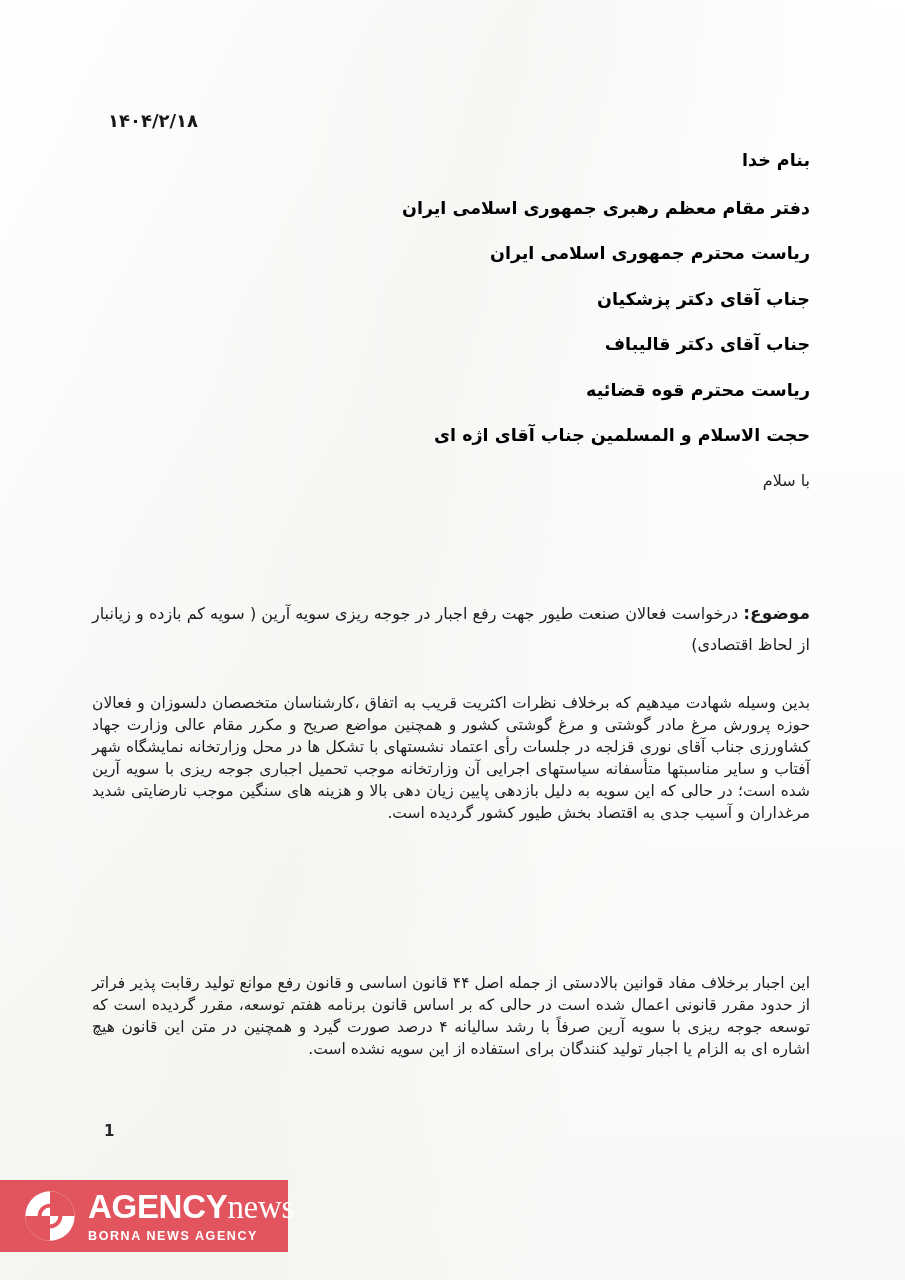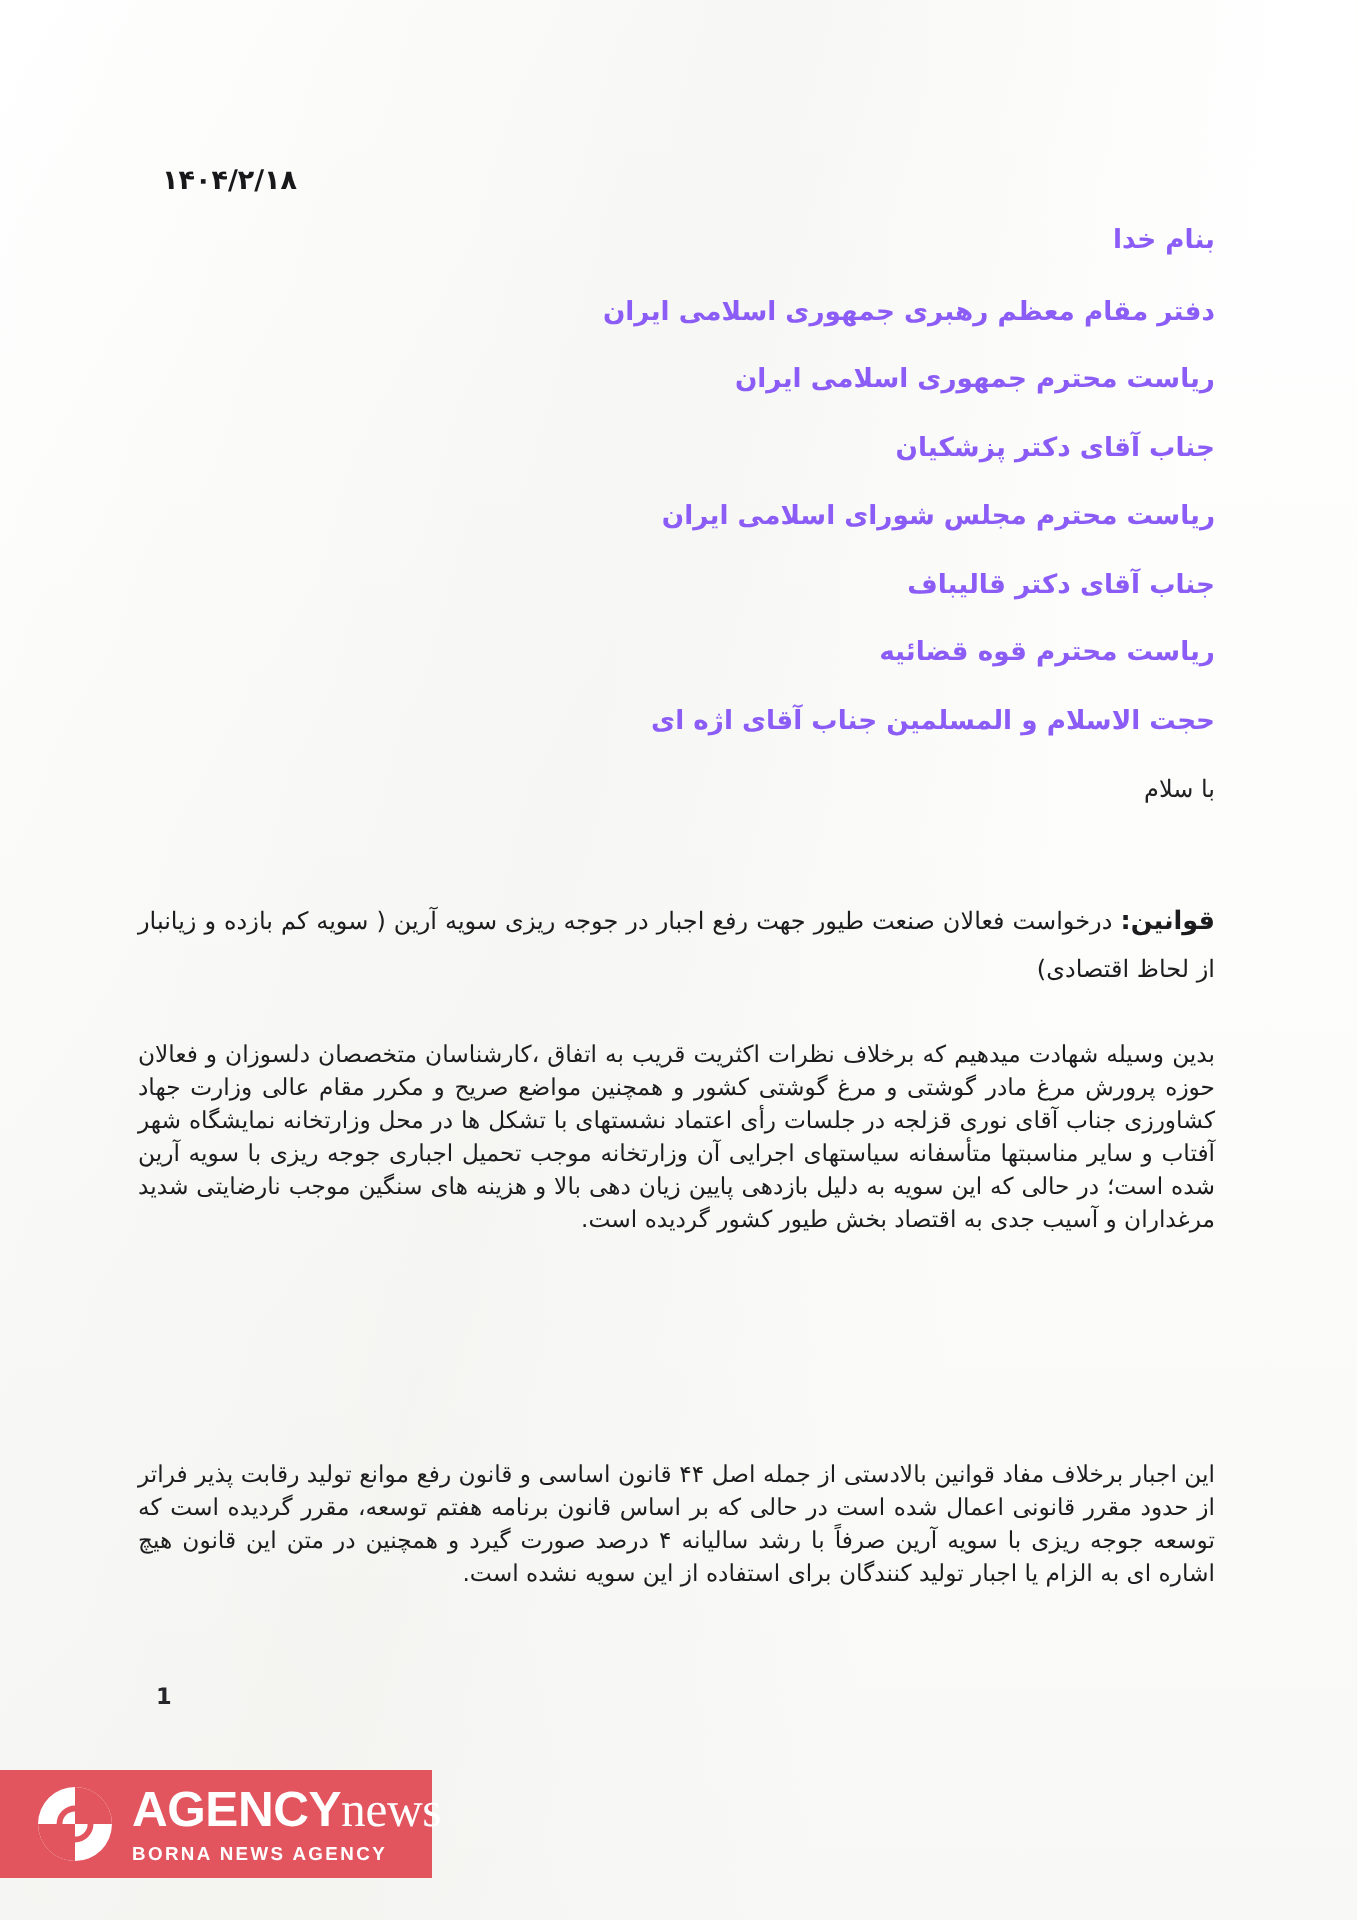--- a/index.html
+++ b/index.html
@@ -47,21 +47,21 @@
   .headings {
     position: absolute;
     top: 152px;
     right: 95px;
     width: 715px;
     text-align: right;
   }
   .heading-line {
     font-size: 17.5px;
     font-weight: 700;
-    color: #8b5cf6;
+    color: #000000;
     line-height: 1;
     margin-bottom: 28px;
     white-space: nowrap;
   }
   .heading-line.first {
     margin-bottom: 30px;
   }
   .salutation {
     font-size: 16px;
     font-weight: 400;
@@ -166,29 +166,28 @@
 
   <div id="doc">
 
     <div class="date-line">۱۴۰۴/۲/۱۸</div>
 
     <div class="headings">
       <div class="heading-line first">بنام خدا</div>
       <div class="heading-line">دفتر مقام معظم رهبری جمهوری اسلامی ایران</div>
       <div class="heading-line">ریاست محترم جمهوری اسلامی ایران</div>
       <div class="heading-line">جناب آقای دکتر پزشکیان</div>
-      <div class="heading-line">ریاست محترم مجلس شورای اسلامی ایران</div>
       <div class="heading-line">جناب آقای دکتر قالیباف</div>
       <div class="heading-line">ریاست محترم قوه قضائیه</div>
       <div class="heading-line">حجت الاسلام و المسلمین جناب آقای اژه ای</div>
       <div class="salutation">با سلام</div>
     </div>
 
     <div class="subject">
-      <span class="label">قوانین:</span>
+      <span class="label">موضوع:</span>
       <span>درخواست فعالان صنعت طیور جهت رفع اجبار در جوجه ریزی سویه آرین ( سویه کم بازده و زیانبار از لحاظ اقتصادی)</span>
     </div>
 
     <div class="body-par" id="par-1">بدین وسیله شهادت میدهیم که برخلاف نظرات اکثریت قریب به اتفاق ،کارشناسان متخصصان دلسوزان و فعالان حوزه پرورش مرغ مادر گوشتی و مرغ گوشتی کشور و همچنین مواضع صریح و مکرر مقام عالی وزارت جهاد کشاورزی جناب آقای نوری قزلجه در جلسات رأی اعتماد نشستهای با تشکل ها در محل وزارتخانه نمایشگاه شهر آفتاب و سایر مناسبتها متأسفانه سیاستهای اجرایی آن وزارتخانه موجب تحمیل اجباری جوجه ریزی با سویه آرین شده است؛ در حالی که این سویه به دلیل بازدهی پایین زیان دهی بالا و هزینه های سنگین موجب نارضایتی شدید مرغداران و آسیب جدی به اقتصاد بخش طیور کشور گردیده است.</div>
 
     <div class="body-par" id="par-2">این اجبار برخلاف مفاد قوانین بالادستی از جمله اصل ۴۴ قانون اساسی و قانون رفع موانع تولید رقابت پذیر فراتر از حدود مقرر قانونی اعمال شده است در حالی که بر اساس قانون برنامه هفتم توسعه، مقرر گردیده است که توسعه جوجه ریزی با سویه آرین صرفاً با رشد سالیانه ۴ درصد صورت گیرد و همچنین در متن این قانون هیچ اشاره ای به الزام یا اجبار تولید کنندگان برای استفاده از این سویه نشده است.</div>
 
     <div class="page-number">1</div>
   </div>
 

